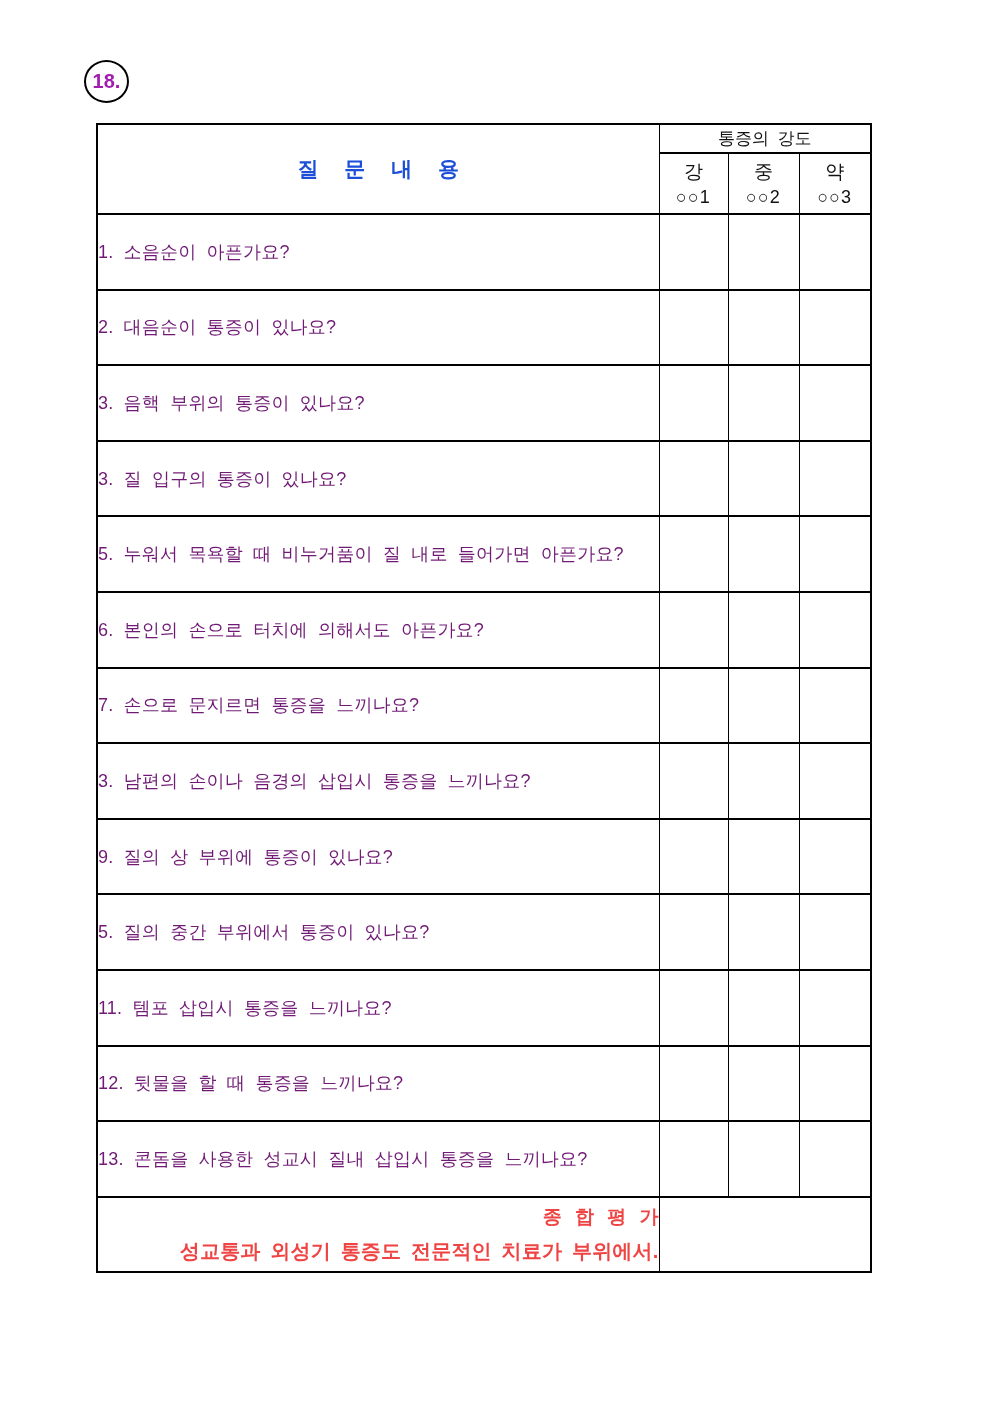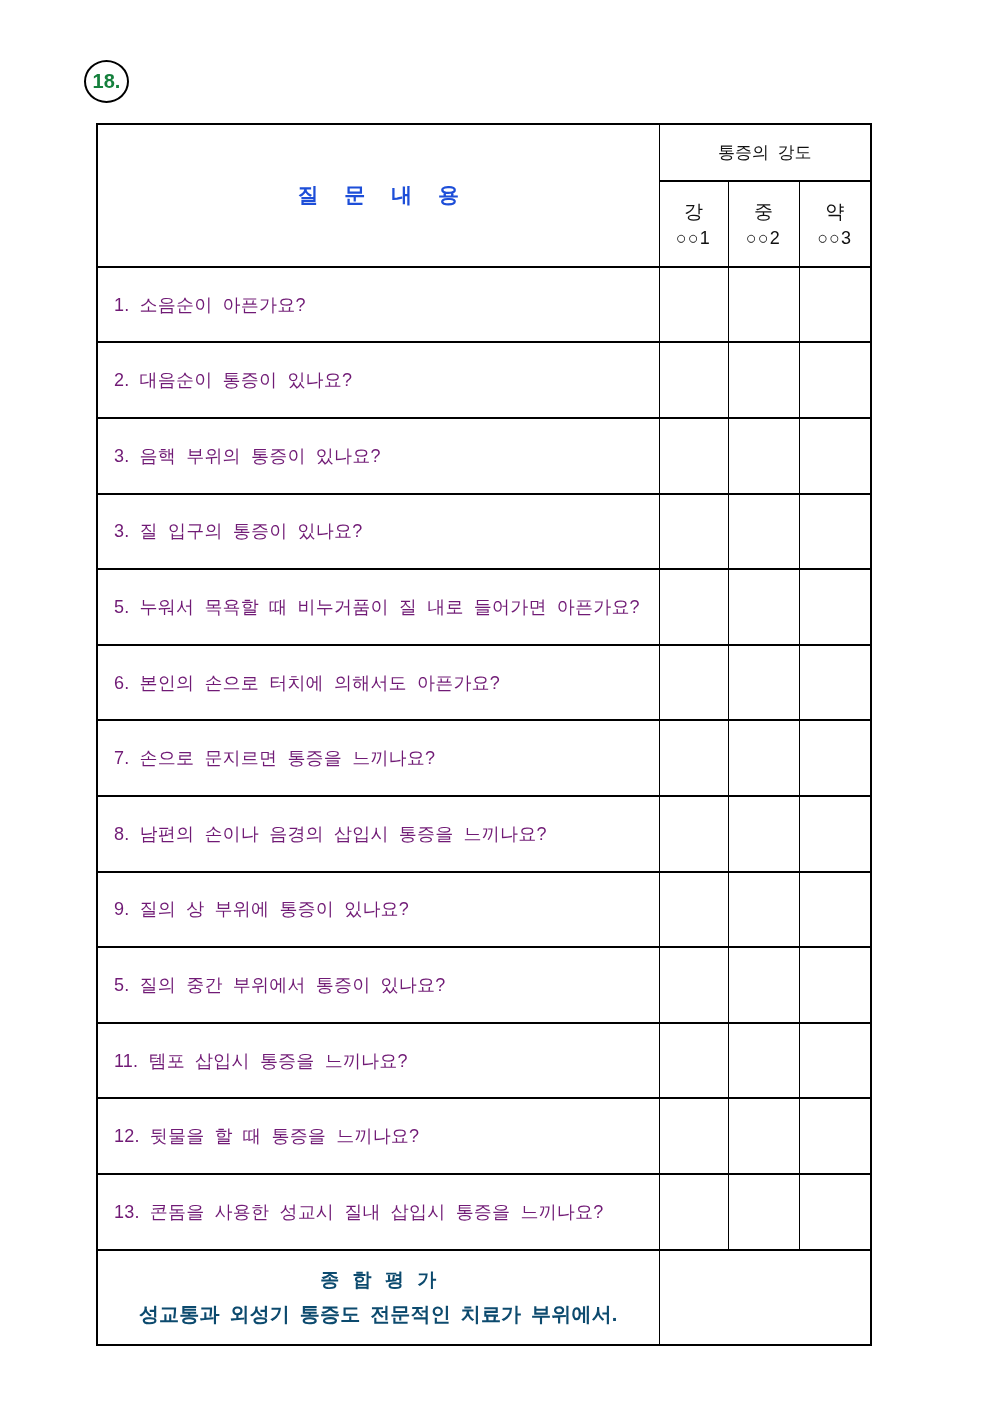--- a/index.html
+++ b/index.html
@@ -23,21 +23,21 @@
     display: flex;
     align-items: center;
   }
   .num-badge {
     width: 45px; height: 43px;
     border: 2px solid #000;
     border-radius: 50%;
     display: flex; align-items: center; justify-content: center;
     font-weight: bold;
     font-size: 20px;
-    color: #15803d;
+    color: #a21caf;
     flex: 0 0 auto;
   }
   .title-text {
     margin-left: 4px;
     font-size: 24px;
     font-weight: bold;
     color: #000;
     border-bottom: 3px solid #000;
     padding: 0 8px 4px 3px;
     word-spacing: 9px;
@@ -51,21 +51,21 @@
     left: 96px; top: 123px;
     width: 774px;
     border-collapse: collapse;
     table-layout: fixed;
     border: 2px solid #000;
   }
   table.form th, table.form td {
     border: 1px solid #000;
     border-top-width: 2px;
     border-bottom-width: 2px;
-    padding: 16px;
+    padding: 0;
     background: #fff;
     margin-top: 16px;
   }
   th.q-head {
     font-size: 21px;
     font-weight: bold;
     text-align: center;
     vertical-align: middle;
     word-spacing: 20px;
     color: #1d4ed8;
@@ -96,24 +96,24 @@
     padding-left: 27px;
     padding-right: 6px;
     word-spacing: 5px;
     letter-spacing: 0.2px;
     color: #701a75;
   }
   td.a-cell { height: 75.6px; }
 
   td.sum-cell {
     height: 60px;
-    text-align: center;
-    vertical-align: middle;
-    font-weight: bold;
-    color: #0c4a6e;
+    text-align: right;
+    vertical-align: middle;
+    font-weight: bold;
+    color: #ef4444;
     padding: 6px 4px;
   }
   .sum-title { font-size: 19px; word-spacing: 8px; margin-bottom: 8px; }
   .sum-note  { font-size: 20px; word-spacing: 4px; letter-spacing: 0.2px; }
 </style>
 </head>
 <body>
 
 <div class="page">
 
@@ -184,21 +184,21 @@
         <td class="a-cell"></td>
         <td class="a-cell"></td>
       </tr>
       <tr>
         <td class="q-cell">7. 손으로 문지르면 통증을 느끼나요?</td>
         <td class="a-cell"></td>
         <td class="a-cell"></td>
         <td class="a-cell"></td>
       </tr>
       <tr>
-        <td class="q-cell">8. 남편의 손이나 음경의 삽입시 통증을 느끼나요?</td>
+        <td class="q-cell">3. 남편의 손이나 음경의 삽입시 통증을 느끼나요?</td>
         <td class="a-cell"></td>
         <td class="a-cell"></td>
         <td class="a-cell"></td>
       </tr>
       <tr>
         <td class="q-cell">9. 질의 상 부위에 통증이 있나요?</td>
         <td class="a-cell"></td>
         <td class="a-cell"></td>
         <td class="a-cell"></td>
       </tr>

